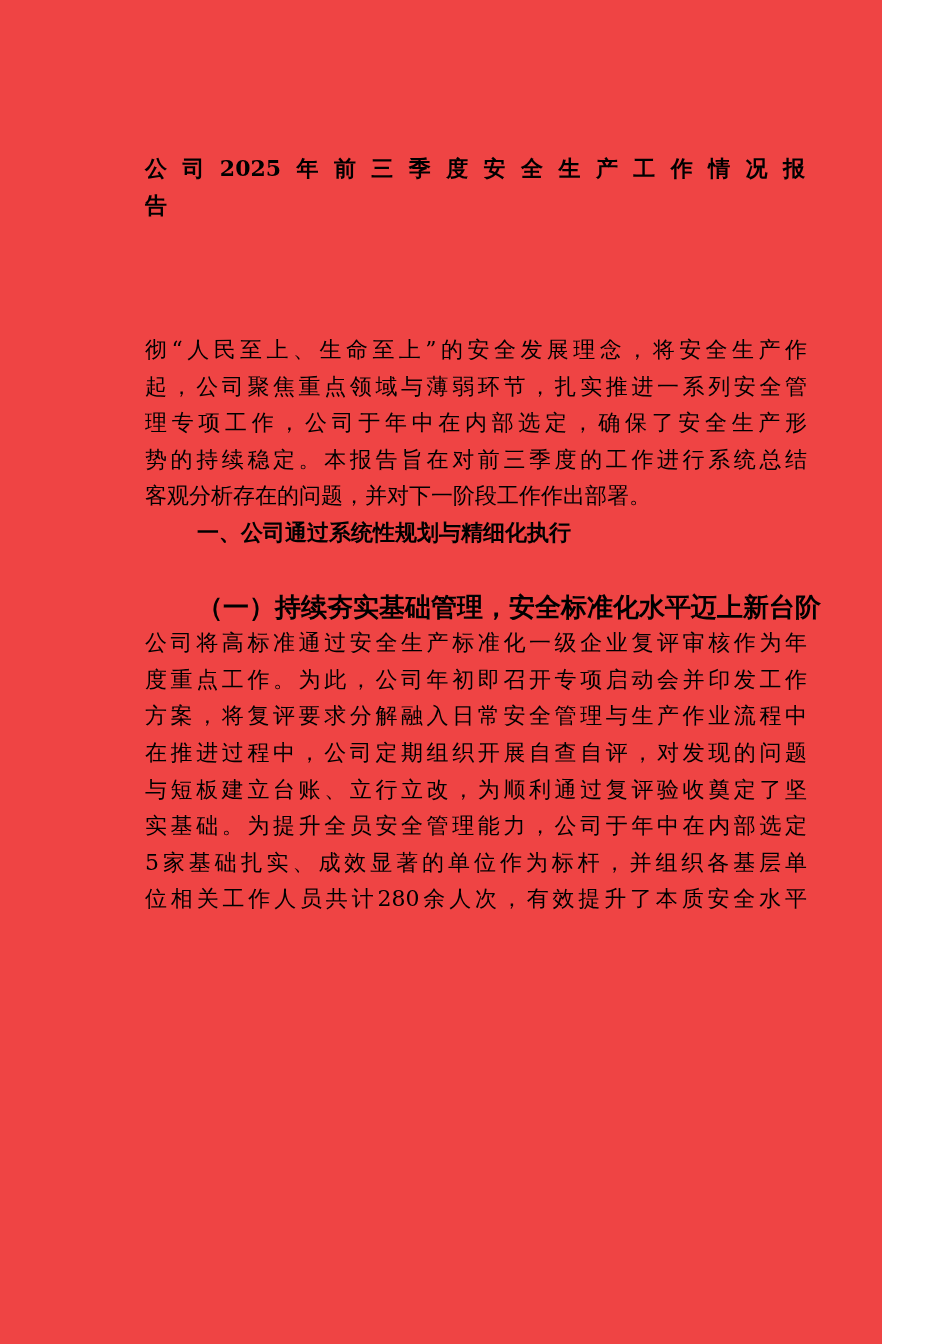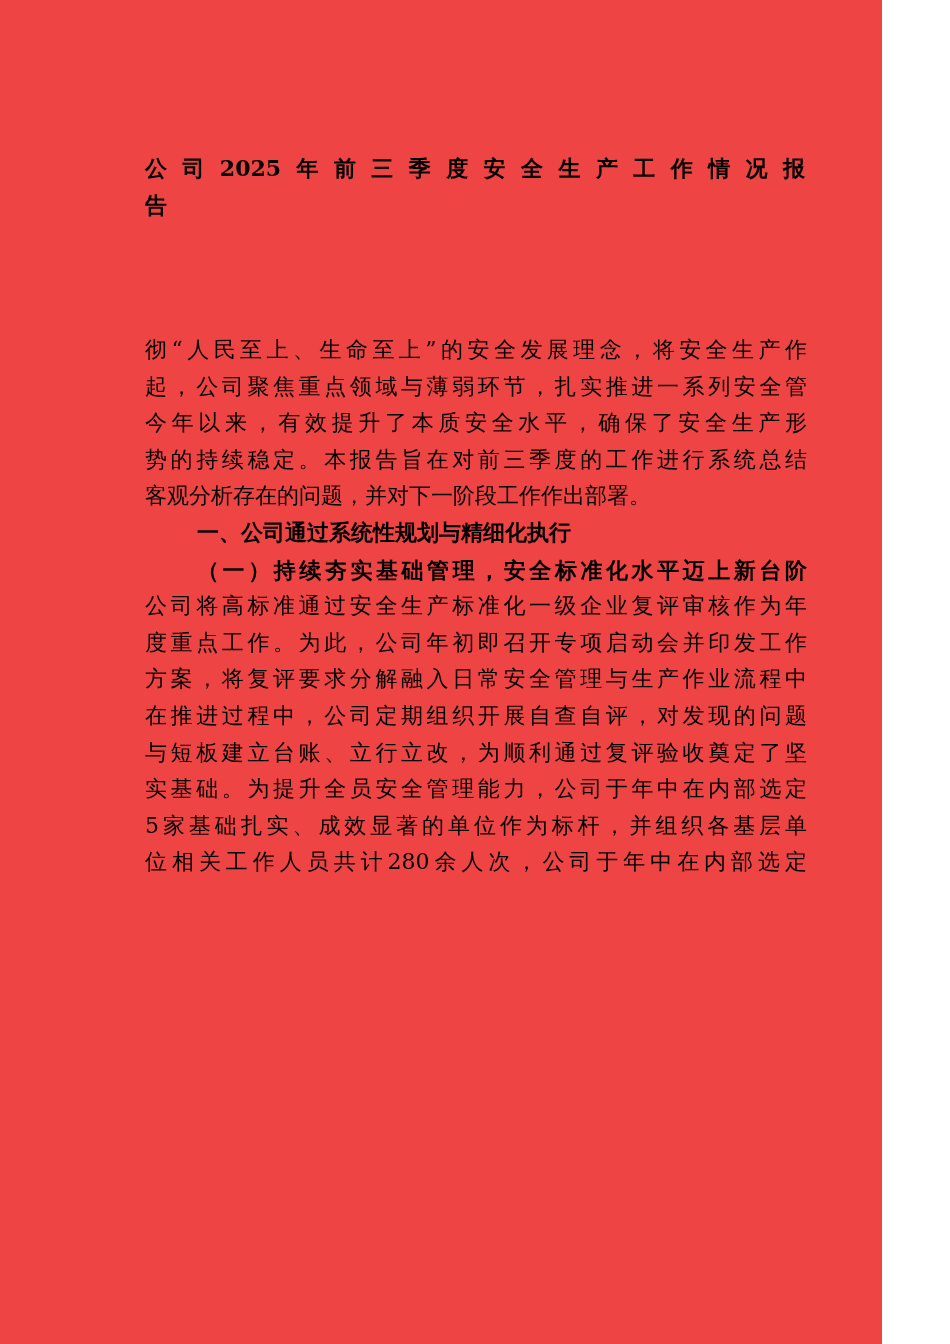--- a/index.html
+++ b/index.html
@@ -62,39 +62,40 @@
     }
     .heading1 {
       font-family: "DejaVu Sans", "Liberation Sans", sans-serif;
       font-weight: bold;
       font-size: 22px;
       text-align-last: left;
       padding-left: 52px;
     }
     .heading2 {
       font-weight: bold;
-      font-size: 22px;
+      font-size: 26px;
       padding-left: 52px;
+      margin-top: 37px;
     }
   </style>
 </head>
 <body>
 
 <div class="page">
   <div class="title">
     <span class="line">公司2025年前三季度安全生产工作情况报</span>
     <span class="line">告</span>
   </div>
 
   <div class="body-text">
 
     <div>
       <span class="line">彻“人民至上、生命至上”的安全发展理念，将安全生产作</span>
       <span class="line">起，公司聚焦重点领域与薄弱环节，扎实推进一系列安全管</span>
-      <span class="line">今年以来，有效提升了本质安全水平，确保了安全生产形</span>
+      <span class="line">理专项工作，公司于年中在内部选定，确保了安全生产形</span>
       <span class="line">势的持续稳定。本报告旨在对前三季度的工作进行系统总结</span>
       <span class="line last">客观分析存在的问题，并对下一阶段工作作出部署。</span>
     </div>
 
     <div>
       <span class="line heading1">一、公司通过系统性规划与精细化执行</span>
     </div>
 
 
     <div>
@@ -102,16 +103,16 @@
     </div>
 
     <div>
       <span class="line">公司将高标准通过安全生产标准化一级企业复评审核作为年</span>
       <span class="line">度重点工作。为此，公司年初即召开专项启动会并印发工作</span>
       <span class="line">方案，将复评要求分解融入日常安全管理与生产作业流程中</span>
       <span class="line">在推进过程中，公司定期组织开展自查自评，对发现的问题</span>
       <span class="line">与短板建立台账、立行立改，为顺利通过复评验收奠定了坚</span>
       <span class="line">实基础。为提升全员安全管理能力，公司于年中在内部选定</span>
       <span class="line">5家基础扎实、成效显著的单位作为标杆，并组织各基层单</span>
-      <span class="line">位相关工作人员共计280余人次，公司于年中在内部选定</span>
+      <span class="line">位相关工作人员共计280余人次，有效提升了本质安全水平</span>
     </div>
   </div>
 </div>
 
 </body></html>

